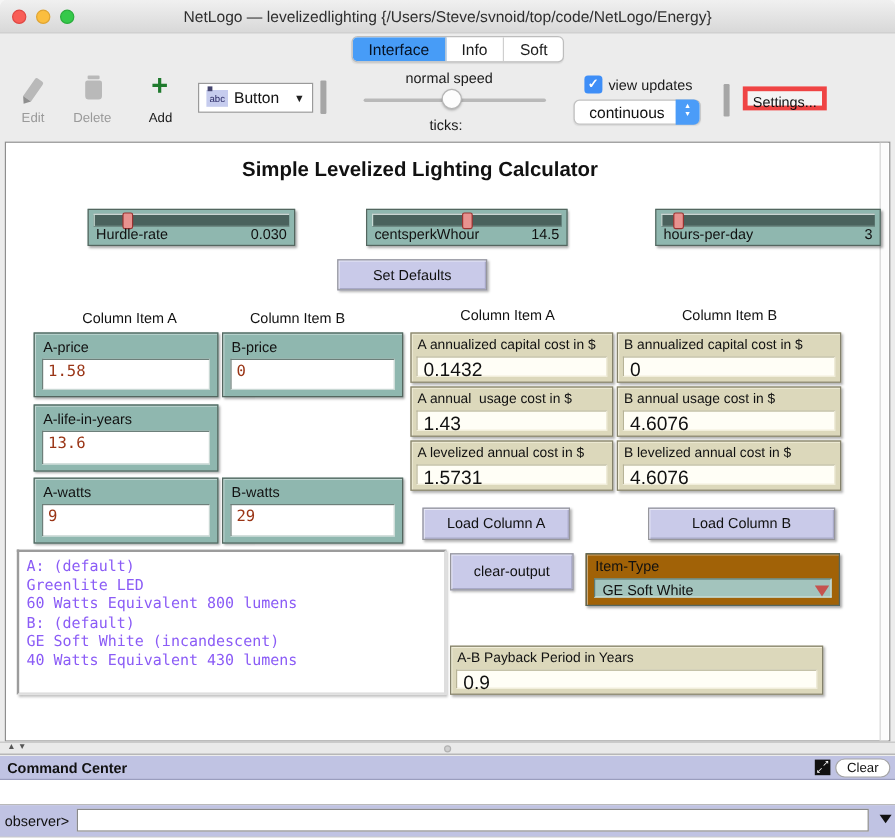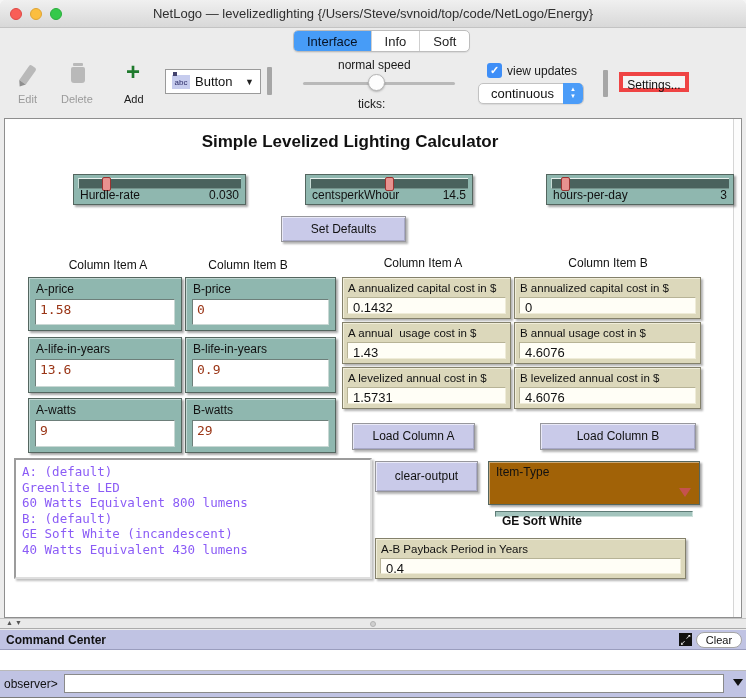--- a/index.html
+++ b/index.html
@@ -81,31 +81,31 @@
   .nl-input .lbl{position:absolute;left:7px;top:4px;font-size:12px;color:#111;}
   .nl-input .fld{position:absolute;left:6px;right:6px;top:21px;bottom:5px;background:#fff;
     border:1px solid #6d7f7a;border-right-color:#c9d8d4;border-bottom-color:#c9d8d4;
     font-family:"DejaVu Sans Mono",monospace;font-size:13px;color:#9A3516;padding:2px 4px;}
   
   .nl-monitor{background:#DCD8BB;border:1px solid #84816B;
     box-shadow:inset 1px 1px 0 #F1EEDA,1.5px 1.5px 2px rgba(0,0,0,.3);}
   .nl-monitor .lbl{position:absolute;left:5px;top:4px;font-size:11.5px;color:#111;white-space:pre;}
   .nl-monitor .fld{position:absolute;left:4px;right:4px;top:19px;bottom:4px;background:#FFFEF6;
     border:1px solid #b7b396;border-right-color:#efecd8;border-bottom-color:#efecd8;
-    font-size:13px;color:#111;padding:2px 5px;}
+    font-size:16px;color:#111;padding:2px 5px;}
   
   .nl-button{background:#C9CAE9;border:1px solid #97979c;font-size:12px;color:#111;
     text-align:center;box-shadow:inset 1px 1px 0 #E9E9F7,inset -1px -1px 0 #A8A9C8,1.5px 1.5px 2px rgba(0,0,0,.3);}
   
   .nl-chooser{background:#a16207;border:1px solid #54665F;
     box-shadow:inset 1px 1px 0 rgba(255,255,255,.45),1.5px 1.5px 2px rgba(0,0,0,.35);}
   .nl-chooser .lbl{position:absolute;left:7px;top:3px;font-size:12px;color:#111;}
   .nl-chooser .fld{position:absolute;left:6px;right:6px;top:20px;bottom:6px;background:#A3C4BD;
     border:1px solid #5E7B76;border-right-color:#CFE2DD;border-bottom-color:#CFE2DD;
-    font-size:12px;font-weight:bold;color:#111;padding:2px 6px;margin-top:29px;}
+    font-size:12px;font-weight:normal;color:#111;padding:2px 6px;}
   .nl-chooser .tri{position:absolute;right:8px;top:5px;width:0;height:0;
     border-left:6px solid transparent;border-right:6px solid transparent;border-top:9px solid #C5524E;}
   
   .nl-output{background:#fff;border:2px solid #9c9c9c;border-right-color:#dedede;border-bottom-color:#dedede;
     box-shadow:1.5px 1.5px 2px rgba(0,0,0,.25);
     font-family:"DejaVu Sans Mono",monospace;font-size:12.5px;line-height:15.5px;color:#8b5cf6;
     padding:4px 6px;white-space:pre;}
   
   #splitter{position:absolute;left:0;top:618px;width:746px;height:11px;background:#E9E9E9;
     border-top:1px solid #C2C2C2;border-bottom:1px solid #ABABAB;}
@@ -222,24 +222,20 @@
     <div class="fld">1.58</div>
   </div>
   <div class="nlw nl-input" style="left:185px;top:277px;width:151px;height:54px;">
     <div class="lbl">B-price</div>
     <div class="fld">0</div>
   </div>
   <div class="nlw nl-input" style="left:28px;top:337px;width:154px;height:56px;">
     <div class="lbl">A-life-in-years</div>
     <div class="fld">13.6</div>
   </div>
-  <div class="nlw nl-input" style="left:185px;top:337px;width:151px;height:56px;">
-    <div class="lbl">B-life-in-years</div>
-    <div class="fld">0.9</div>
-  </div>
   <div class="nlw nl-input" style="left:28px;top:398px;width:154px;height:55px;">
     <div class="lbl">A-watts</div>
     <div class="fld">9</div>
   </div>
   <div class="nlw nl-input" style="left:185px;top:398px;width:151px;height:55px;">
     <div class="lbl">B-watts</div>
     <div class="fld">29</div>
   </div>
 
   <div class="nlw nl-monitor" style="left:342px;top:277px;width:169px;height:42px;">
@@ -280,21 +276,21 @@
   <div class="nlw nl-button" style="left:375px;top:461px;width:103px;height:31px;line-height:29px;">clear-output</div>
 
   <div class="nlw nl-chooser" style="left:488px;top:461px;width:212px;height:44px;">
     <div class="lbl">Item-Type</div>
     <div class="fld">GE Soft White</div>
     <div class="tri" style="top:26px;"></div>
   </div>
 
   <div class="nlw nl-monitor" style="left:375px;top:538px;width:311px;height:41px;">
     <div class="lbl">A-B Payback Period in Years</div>
-    <div class="fld">0.4</div>
+    <div class="fld">0.9</div>
   </div>
 
   <div id="splitter">
     <div class="arrows">▲▼</div>
     <div class="dot"></div>
   </div>
 
   <div id="cc-header">
     <div id="cc-title">Command Center</div>
     <div id="cc-expand">

